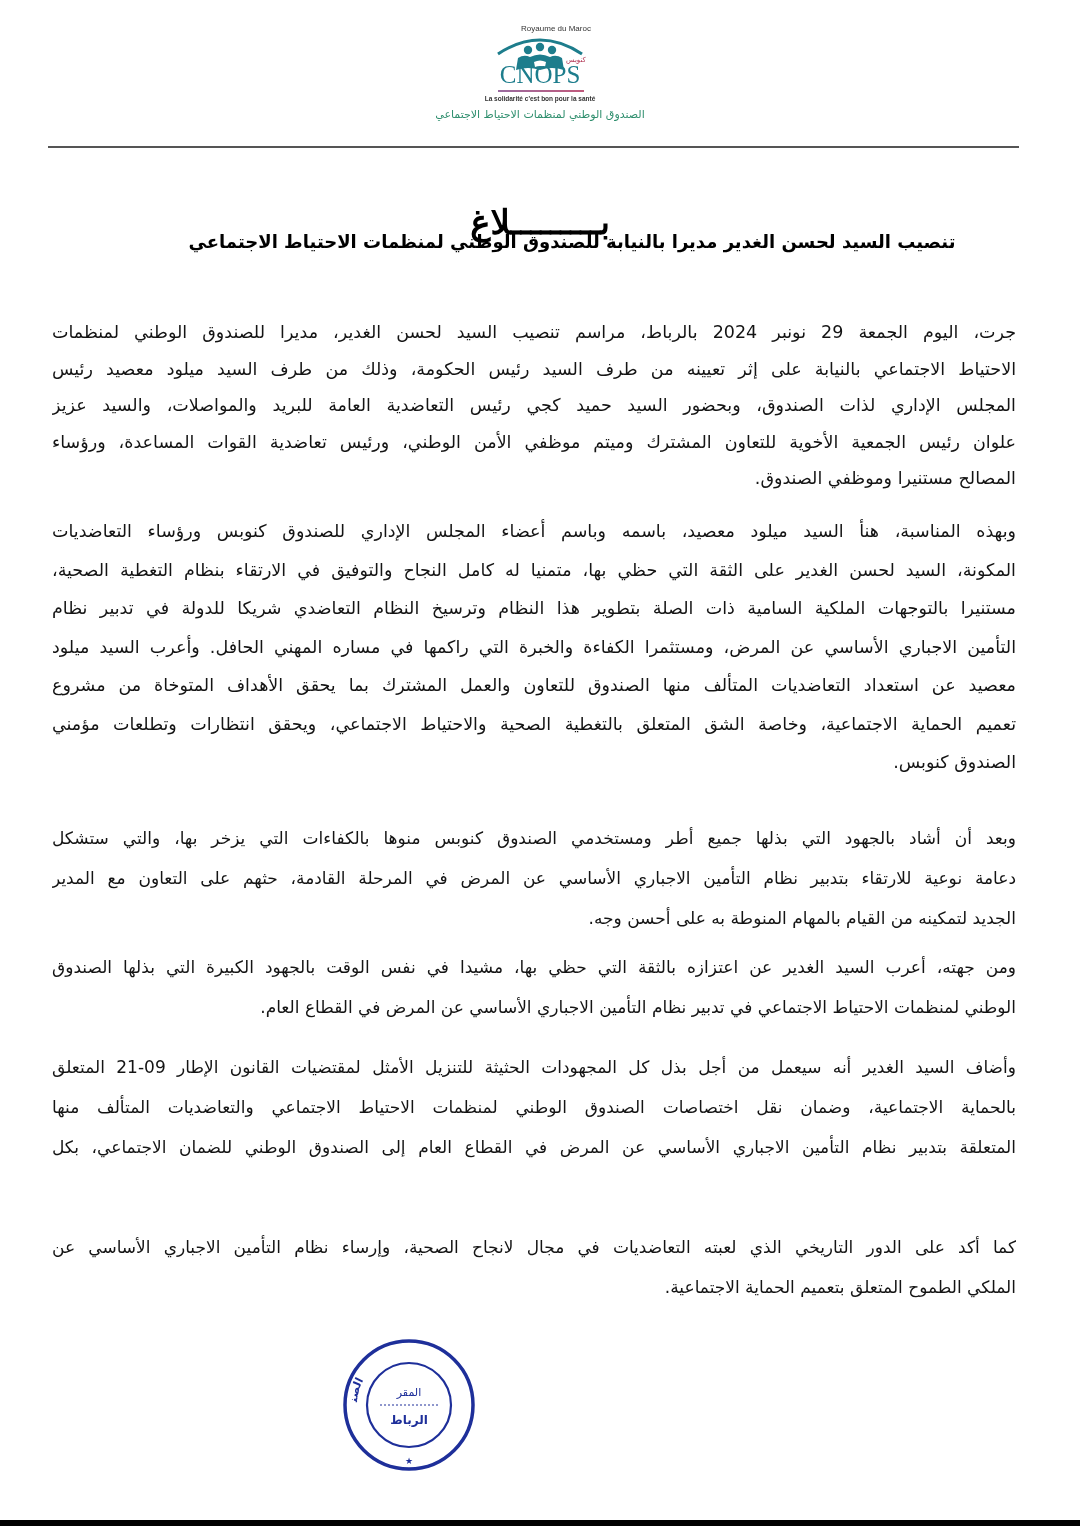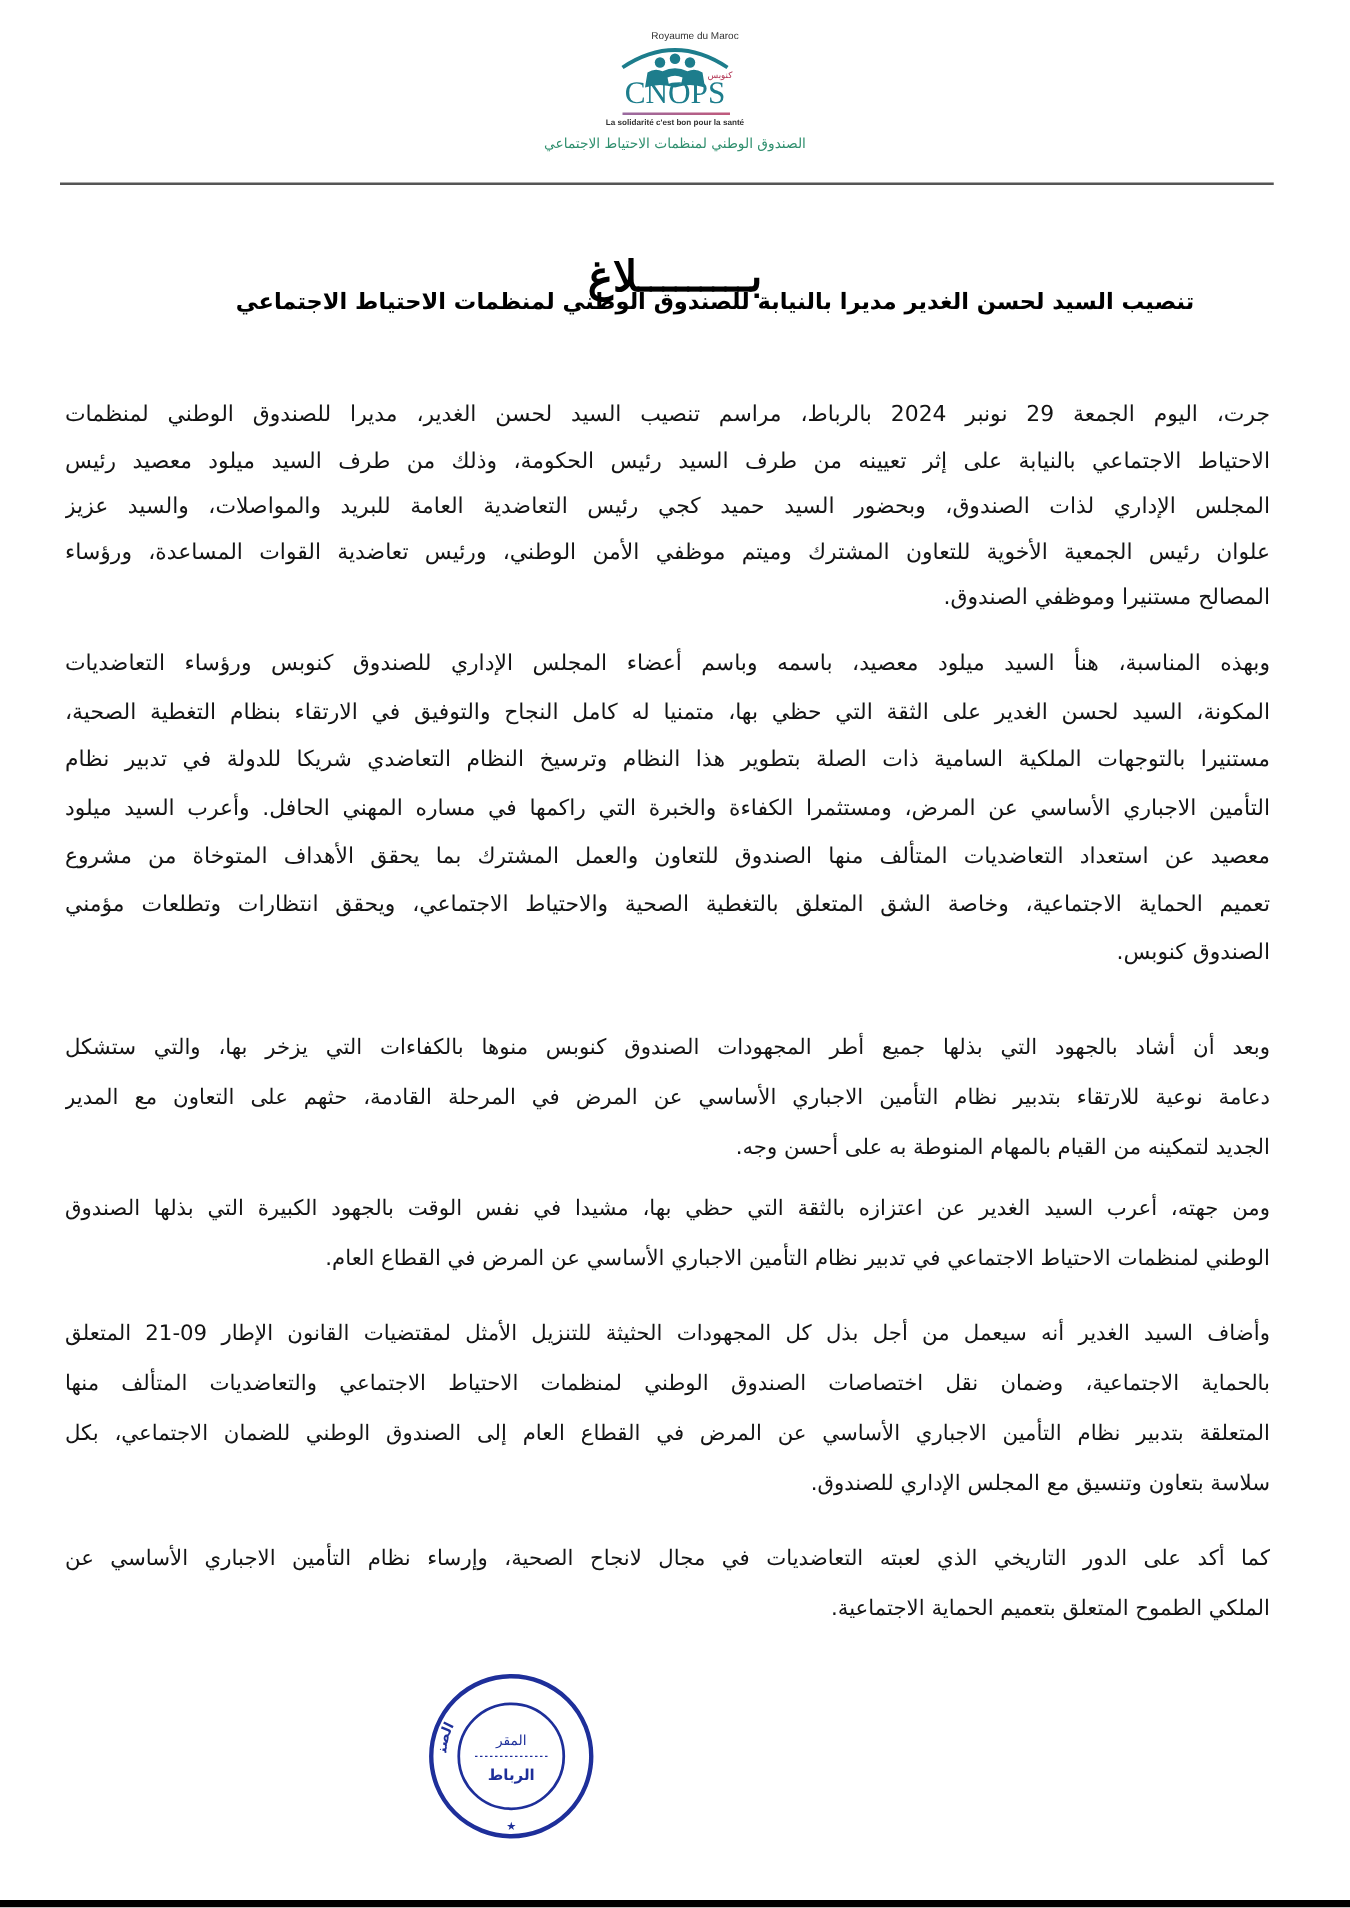--- a/index.html
+++ b/index.html
@@ -214,35 +214,34 @@
   <span class="line">وبهذه المناسبة، هنأ السيد ميلود معصيد، باسمه وباسم أعضاء المجلس الإداري للصندوق كنوبس ورؤساء التعاضديات</span>
   <span class="line">المكونة، السيد لحسن الغدير على الثقة التي حظي بها، متمنيا له كامل النجاح والتوفيق في الارتقاء بنظام التغطية الصحية،</span>
   <span class="line">مستنيرا بالتوجهات الملكية السامية ذات الصلة بتطوير هذا النظام وترسيخ النظام التعاضدي شريكا للدولة في تدبير نظام</span>
   <span class="line">التأمين الاجباري الأساسي عن المرض، ومستثمرا الكفاءة والخبرة التي راكمها في مساره المهني الحافل. وأعرب السيد ميلود</span>
   <span class="line">معصيد عن استعداد التعاضديات المتألف منها الصندوق للتعاون والعمل المشترك بما يحقق الأهداف المتوخاة من مشروع</span>
   <span class="line">تعميم الحماية الاجتماعية، وخاصة الشق المتعلق بالتغطية الصحية والاحتياط الاجتماعي، ويحقق انتظارات وتطلعات مؤمني</span>
   <span class="line last">الصندوق كنوبس.</span>
 </div>
 
 <div class="para p3">
-  <span class="line">وبعد أن أشاد بالجهود التي بذلها جميع أطر المجهودات الصندوق كنوبس منوها بالكفاءات التي يزخر بها، والتي ستشكل</span>
+  <span class="line">وبعد أن أشاد بالجهود التي بذلها جميع أطر ومستخدمي الصندوق كنوبس منوها بالكفاءات التي يزخر بها، والتي ستشكل</span>
   <span class="line">دعامة نوعية للارتقاء بتدبير نظام التأمين الاجباري الأساسي عن المرض في المرحلة القادمة، حثهم على التعاون مع المدير</span>
   <span class="line last">الجديد لتمكينه من القيام بالمهام المنوطة به على أحسن وجه.</span>
 </div>
 
 <div class="para p4">
   <span class="line">ومن جهته، أعرب السيد الغدير عن اعتزازه بالثقة التي حظي بها، مشيدا في نفس الوقت بالجهود الكبيرة التي بذلها الصندوق</span>
   <span class="line last">الوطني لمنظمات الاحتياط الاجتماعي في تدبير نظام التأمين الاجباري الأساسي عن المرض في القطاع العام.</span>
 </div>
 
 <div class="para p5">
   <span class="line">وأضاف السيد الغدير أنه سيعمل من أجل بذل كل المجهودات الحثيثة للتنزيل الأمثل لمقتضيات القانون الإطار 09-21 المتعلق</span>
   <span class="line">بالحماية الاجتماعية، وضمان نقل اختصاصات الصندوق الوطني لمنظمات الاحتياط الاجتماعي والتعاضديات المتألف منها</span>
   <span class="line">المتعلقة بتدبير نظام التأمين الاجباري الأساسي عن المرض في القطاع العام إلى الصندوق الوطني للضمان الاجتماعي، بكل</span>
-  <span class="line last">سلاسة بتعاون وتنسيق مع المجلس الإداري للصندوق.</span>
 </div>
 
 <div class="para p6">
   <span class="line">كما أكد على الدور التاريخي الذي لعبته التعاضديات في مجال لانجاح الصحية، وإرساء نظام التأمين الاجباري الأساسي عن</span>
   <span class="line last">الملكي الطموح المتعلق بتعميم الحماية الاجتماعية.</span>
 </div>
 
 <svg class="stamp" viewBox="0 0 138 138">
   <defs>
     <path id="stampArc" d="M69,69 m-52,0 a52,52 0 1,1 104,0 a52,52 0 1,1 -104,0"></path>

